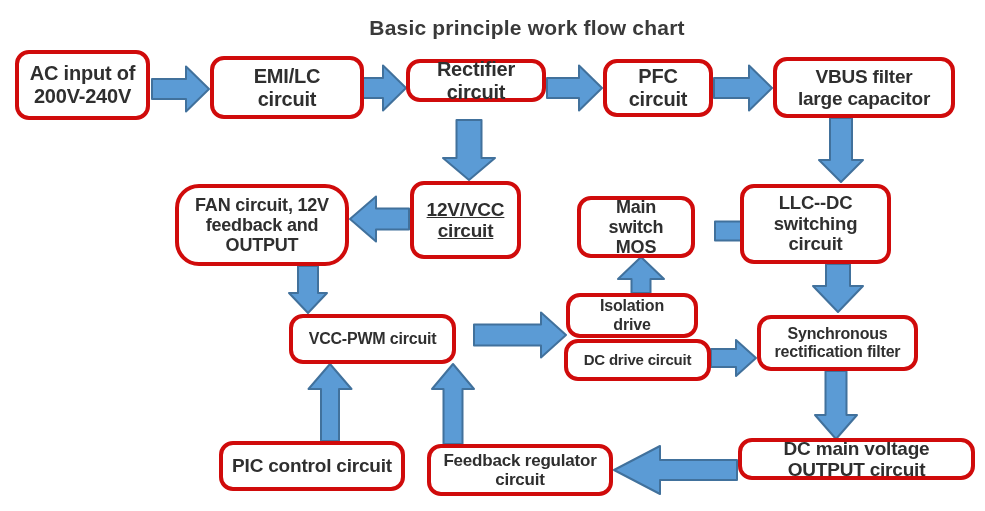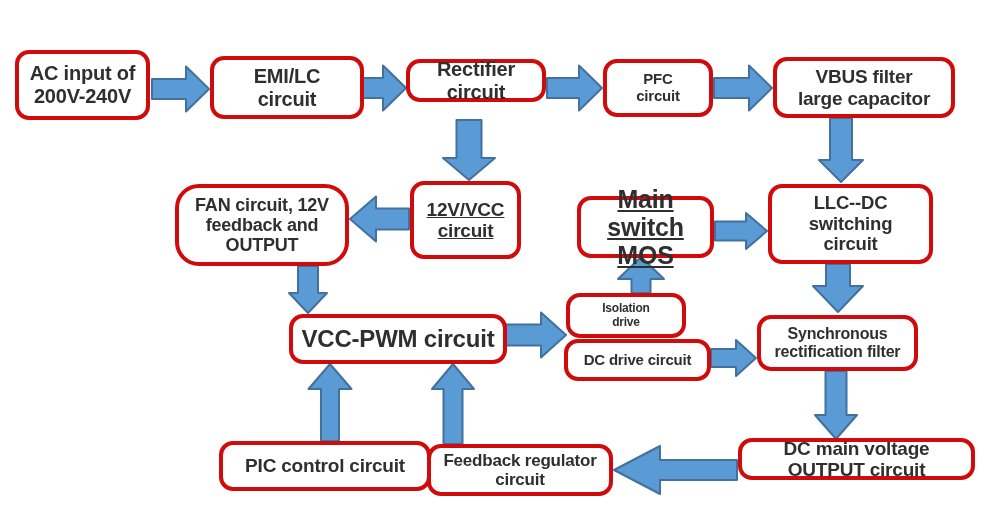--- a/index.html
+++ b/index.html
@@ -40,20 +40,21 @@
     white-space:pre-line;
     line-height:1.13;
     padding:1px 8px;
     letter-spacing:-0.2px;
   }
 </style>
 </head>
 <body>
 
 <div class="canvas">
+  <div class="chart-title">Basic principle work flow chart</div>
   <svg class="arrow-layer" id="arrow-layer" viewBox="0 0 985 511">
       <polygon points="152.0,99.0 186.0,99.0 186.0,111.5 209.0,89.0 186.0,66.5 186.0,79.0 152.0,79.0" fill="#5b9bd5" stroke="#41719c" stroke-width="2" stroke-linejoin="round"></polygon>
       <polygon points="348.0,98.0 383.0,98.0 383.0,110.5 406.0,88.0 383.0,65.5 383.0,78.0 348.0,78.0" fill="#5b9bd5" stroke="#41719c" stroke-width="2" stroke-linejoin="round"></polygon>
       <polygon points="547.0,98.0 579.0,98.0 579.0,110.5 602.0,88.0 579.0,65.5 579.0,78.0 547.0,78.0" fill="#5b9bd5" stroke="#41719c" stroke-width="2" stroke-linejoin="round"></polygon>
       <polygon points="714.0,98.0 749.0,98.0 749.0,110.5 772.0,88.0 749.0,65.5 749.0,78.0 714.0,78.0" fill="#5b9bd5" stroke="#41719c" stroke-width="2" stroke-linejoin="round"></polygon>
       <polygon points="456.5,120.0 456.5,158.0 443.0,158.0 469.0,180.0 495.0,158.0 481.5,158.0 481.5,120.0" fill="#5b9bd5" stroke="#41719c" stroke-width="2" stroke-linejoin="round"></polygon>
       <polygon points="830.0,118.0 830.0,160.0 819.0,160.0 841.0,182.0 863.0,160.0 852.0,160.0 852.0,118.0" fill="#5b9bd5" stroke="#41719c" stroke-width="2" stroke-linejoin="round"></polygon>
       <polygon points="409.0,208.5 376.0,208.5 376.0,196.5 350.0,219.0 376.0,241.5 376.0,229.5 409.0,229.5" fill="#5b9bd5" stroke="#41719c" stroke-width="2" stroke-linejoin="round"></polygon>
       <polygon points="715.0,240.5 746.0,240.5 746.0,249.0 767.0,231.0 746.0,213.0 746.0,221.5 715.0,221.5" fill="#5b9bd5" stroke="#41719c" stroke-width="2" stroke-linejoin="round"></polygon>
       <polygon points="650.5,293.0 650.5,279.0 664.0,279.0 641.0,257.0 618.0,279.0 631.5,279.0 631.5,293.0" fill="#5b9bd5" stroke="#41719c" stroke-width="2" stroke-linejoin="round"></polygon>
@@ -66,39 +67,39 @@
       <polygon points="339.0,441.0 339.0,389.0 351.5,389.0 330.0,364.0 308.5,389.0 321.0,389.0 321.0,441.0" fill="#5b9bd5" stroke="#41719c" stroke-width="2" stroke-linejoin="round"></polygon>
       <polygon points="462.5,444.0 462.5,389.0 474.0,389.0 453.0,364.0 432.0,389.0 443.5,389.0 443.5,444.0" fill="#5b9bd5" stroke="#41719c" stroke-width="2" stroke-linejoin="round"></polygon>
     </svg>
   <div id="nodes-layer">
       <div class="node" style="left: 15px; top: 50px; width: 135px; height: 70px; font-size: 20px;">AC input of
 200V-240V</div>
       <div class="node" style="left: 210px; top: 56px; width: 154px; height: 63px; font-size: 20px;">EMI/LC
 circuit</div>
       <div class="node" style="left: 406px; top: 59px; width: 140px; height: 43px; font-size: 20px;">Rectifier
 circuit</div>
-      <div class="node" style="left: 603px; top: 59px; width: 110px; height: 58px; font-size: 15px;">PFC
+      <div class="node" style="left: 603px; top: 59px; width: 110px; height: 58px; font-size: 20px;">PFC
 circuit</div>
       <div class="node" style="left: 773px; top: 57px; width: 182px; height: 61px; font-size: 19px;">VBUS filter
 large capacitor</div>
       <div class="node" style="left: 175px; top: 184px; width: 174px; height: 82px; font-size: 18px; border-radius: 24px;">FAN circuit, 12V
 feedback and
 OUTPUT</div>
       <div class="node" style="left: 410px; top: 181px; width: 111px; height: 78px; font-size: 19px; text-decoration: underline;">12V/VCC
 circuit</div>
-      <div class="node" style="left: 577px; top: 196px; width: 137px; height: 62px; font-size: 25px; text-decoration: underline;">Main
+      <div class="node" style="left: 577px; top: 196px; width: 118px; height: 62px; font-size: 18px;">Main
 switch MOS</div>
-      <div class="node" style="left: 768px; top: 184px; width: 165px; height: 80px; font-size: 18.5px;">LLC--DC
+      <div class="node" style="left: 740px; top: 184px; width: 151px; height: 80px; font-size: 18.5px;">LLC--DC
 switching
 circuit</div>
-      <div class="node" style="left: 289px; top: 314px; width: 218px; height: 50px; font-size: 24px;">VCC-PWM circuit</div>
-      <div class="node" style="left: 566px; top: 293px; width: 120px; height: 45px; font-size: 12px;">Isolation
+      <div class="node" style="left: 289px; top: 314px; width: 167px; height: 50px; font-size: 16px;">VCC-PWM circuit</div>
+      <div class="node" style="left: 566px; top: 293px; width: 132px; height: 45px; font-size: 16px;">Isolation
 drive</div>
       <div class="node" style="left: 564px; top: 339px; width: 147px; height: 42px; font-size: 15px;">DC drive circuit</div>
       <div class="node" style="left: 757px; top: 315px; width: 161px; height: 56px; font-size: 16px;">Synchronous
 rectification filter</div>
-      <div class="node" style="left: 219px; top: 441px; width: 212px; height: 50px; font-size: 19px;">PIC control circuit</div>
+      <div class="node" style="left: 219px; top: 441px; width: 186px; height: 50px; font-size: 19px;">PIC control circuit</div>
       <div class="node" style="left: 427px; top: 444px; width: 186px; height: 52px; font-size: 17px;">Feedback regulator
 circuit</div>
       <div class="node" style="left: 738px; top: 438px; width: 237px; height: 42px; font-size: 19px;">DC main voltage
 OUTPUT circuit</div>
     </div>
 </div>
 
 </body></html>

